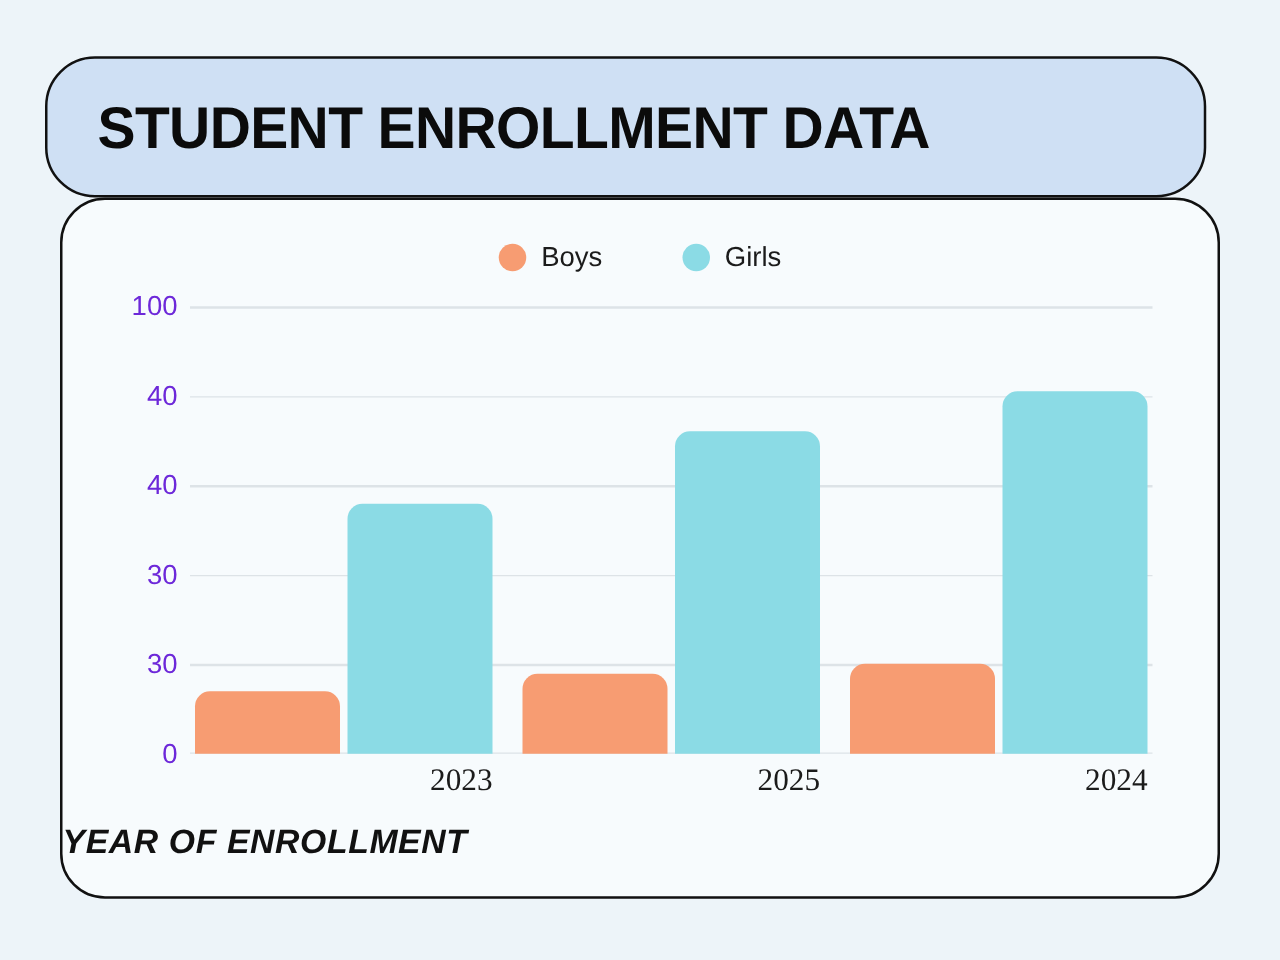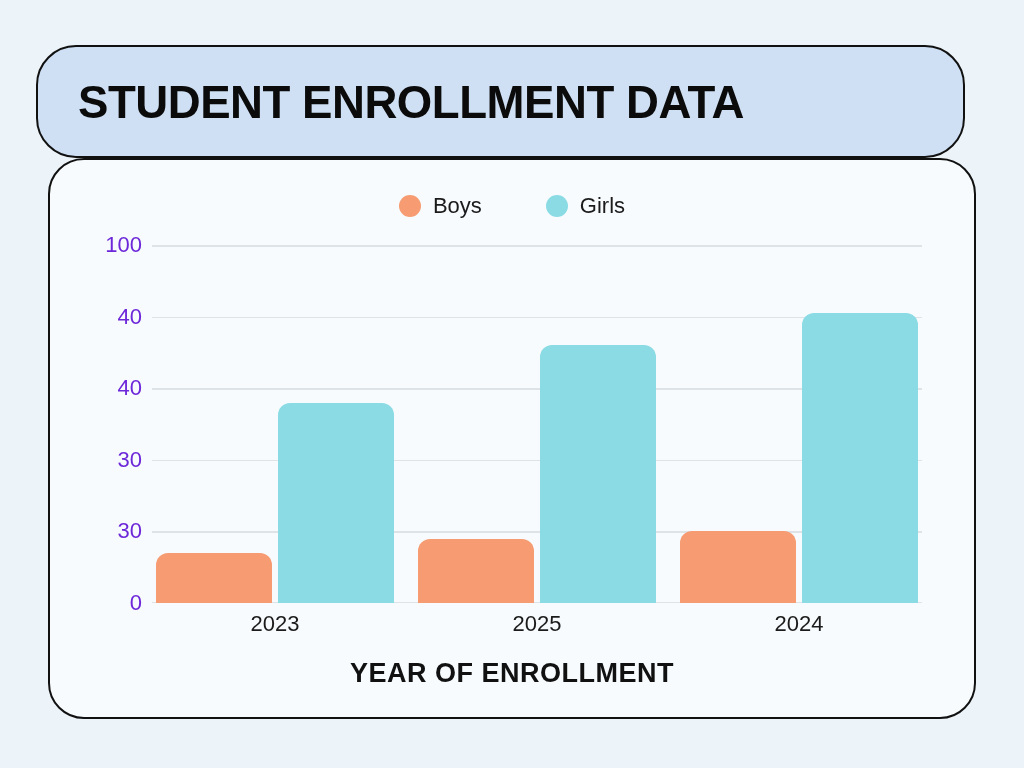--- a/index.html
+++ b/index.html
@@ -74,27 +74,27 @@
     padding: 0 4px;
   }
   .bar-group { display: flex; align-items: flex-end; gap: 6px; }
   .bar { width: 116px; border-radius: 12px 12px 0 0; }
 
   .xlabels {
     position: absolute; left: 102px; top: 451px; width: 770px;
     display: flex; justify-content: space-between;
     padding: 0 4px;
   }
-  .xtick { width: 238px; text-align: center; font-size: 22px; color: #1b1b1b; }
+  .xtick { width: 238px; text-align: right; font-size: 25px; color: #1b1b1b; font-family: Liberation Serif, serif; }
 
   .xaxis-title {
     position: absolute; left: 0; top: 498px; width: 100%;
-    text-align: center;
     font-size: 27px; font-weight: 700; letter-spacing: 0.5px;
     color: #111111;
+    font-style: italic;
   }
 </style>
 </head>
 <body>
 
 <div class="page">
 
   <div class="banner">
     <h1>STUDENT ENROLLMENT DATA</h1>
   </div>

